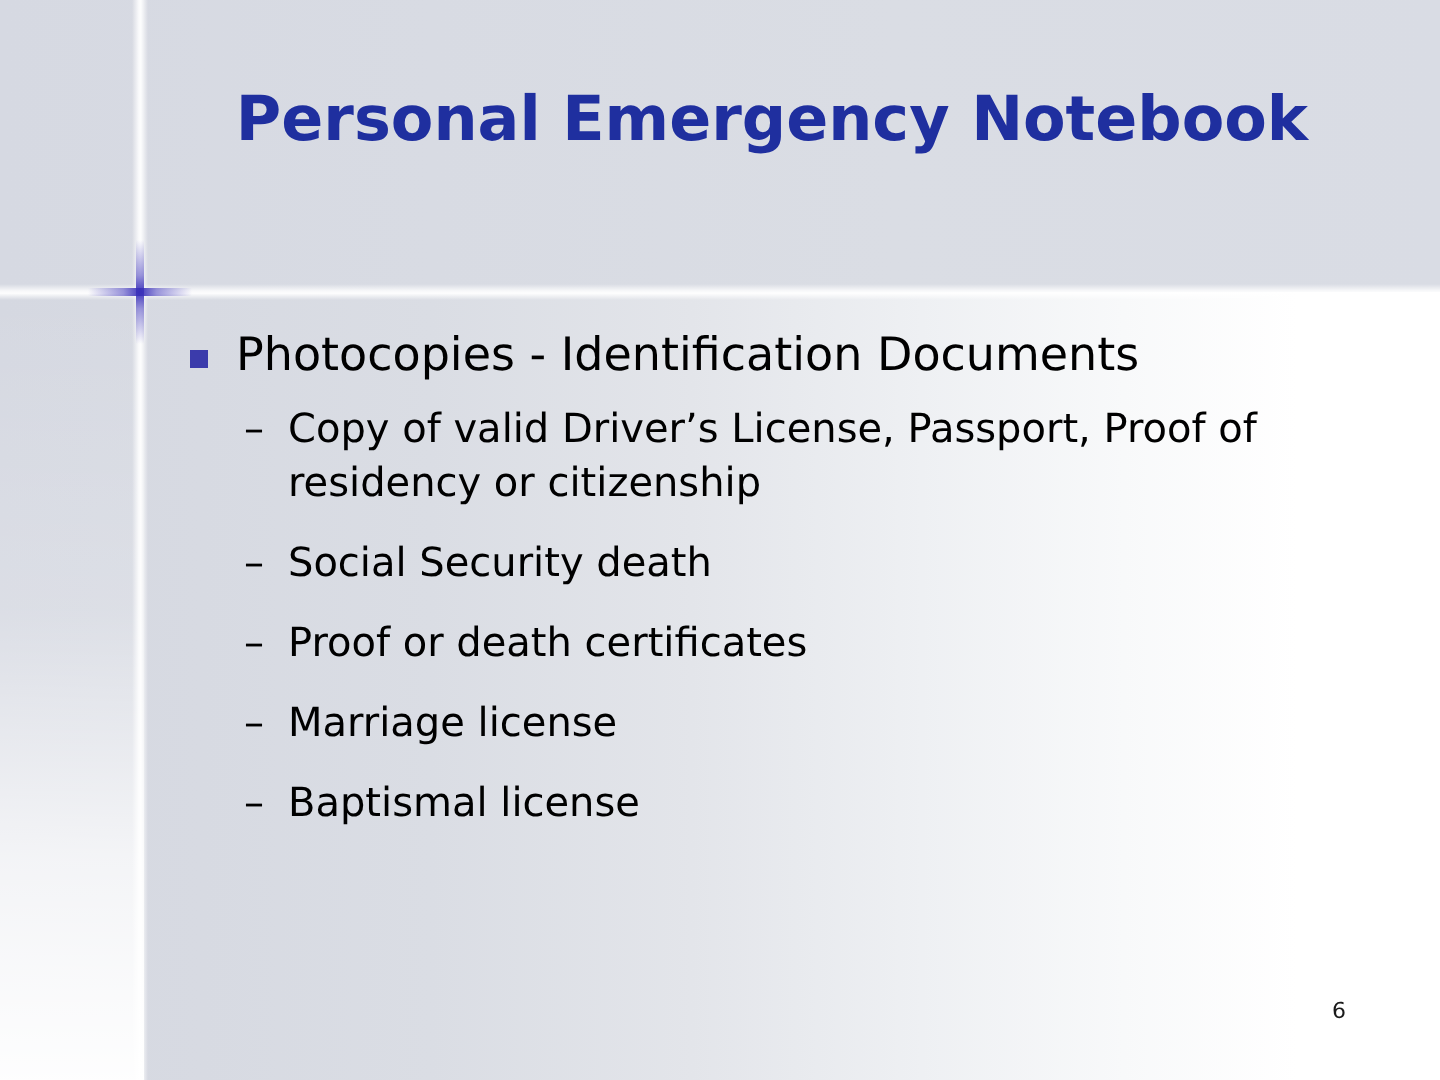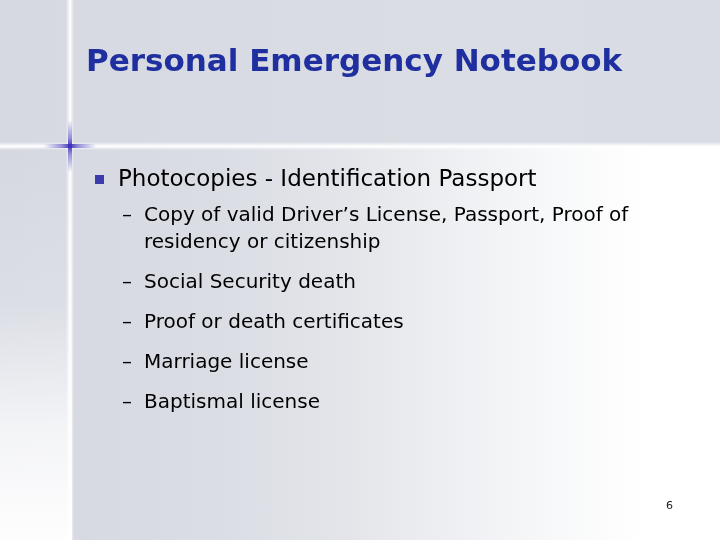--- a/index.html
+++ b/index.html
@@ -108,20 +108,21 @@
     position: absolute;
     left: 86px;
     top: 41px;
     width: 600px;
     font-family: "DejaVu Sans", sans-serif;
     font-weight: bold;
     font-size: 31px;
     line-height: 38px;
     color: #1f2f9f;
     letter-spacing: 0px;
+    text-align: center;
   }
   #title .tline { display: block; white-space: nowrap; }
 
   
   #body {
     position: absolute;
     left: 86px;
     top: 163px;
     width: 620px;
   }
@@ -196,21 +197,21 @@
   </div>
 
   <div id="title">
     <span class="tline">Personal Emergency Notebook</span>
   </div>
 
   <div id="body">
 
     <div class="l1-item">
       <span class="l1-bullet"></span>
-      <span>Photocopies - Identification Passport</span>
+      <span>Photocopies - Identification Documents</span>
     </div>
 
     <div class="l2-list">
 
       <div class="l2-item">
         <span class="l2-dash">–</span>
         <span class="l2-text">Copy of valid Driver’s License, Passport, Proof of residency or citizenship</span>
       </div>
 
       <div class="l2-item">

